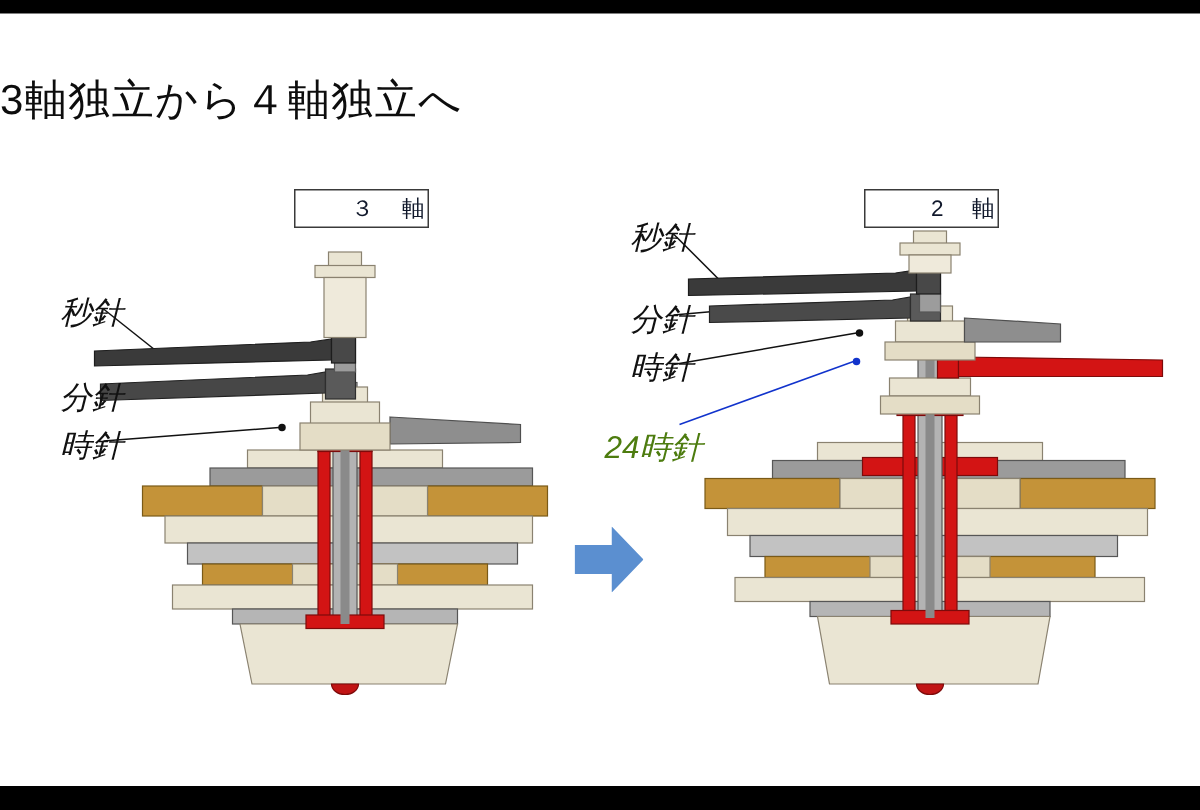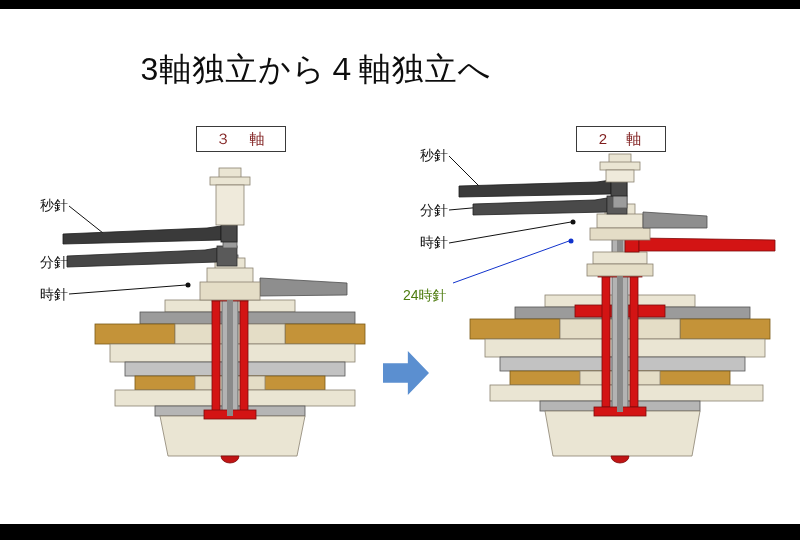--- a/index.html
+++ b/index.html
@@ -7,31 +7,31 @@
     width:800px;height:540px;position:relative;overflow:hidden;
     background:#ffffff;
     font-family:"Liberation Sans","DejaVu Sans",sans-serif;
     color:#111;
   }
   .letterbox{position:absolute;left:0;width:800px;background:#000;}
   .letterbox.top{top:0;height:9px;}
   .letterbox.bottom{bottom:0;height:16px;}
   .title{
     position:absolute;top:48px;left:0;width:632px;margin:0;
-    text-align:center;font-size:32px;font-weight:500;letter-spacing:1px;color:#0d0d0d;
+    text-align:left;font-size:28px;font-weight:500;letter-spacing:1px;color:#0d0d0d;
   }
   .axis-box{
     position:absolute;width:88px;height:24px;border:1px solid #3a3a3a;background:#fff;
-    display:flex;align-items:center;justify-content:center;
-    font-size:15px;color:#7f1d1d;letter-spacing:2px;
+    display:flex;align-items:center;justify-content:flex-end;
+    font-size:15px;color:#0f172a;letter-spacing:2px;
   }
   .axis-box.left{left:196px;top:126px;}
   .axis-box.right{left:576px;top:126px;}
   .part-label{
-    position:absolute;font-size:14px;color:#111;white-space:nowrap;line-height:1;
+    position:absolute;font-size:21px;color:#111;white-space:nowrap;line-height:1;font-style:italic;
   }
   .part-label.blue{color:#4d7c0f;margin-top:12px;}
   .overlay{position:absolute;left:0;top:0;pointer-events:none;}
   .movement{position:absolute;}
   .transition-arrow{
     position:absolute;left:383px;top:351px;width:46px;height:44px;background:#5b8fd0;
     clip-path:polygon(0% 28%, 54% 28%, 54% 0%, 100% 50%, 54% 100%, 54% 72%, 0% 72%);
   }
 </style>
 </head>

